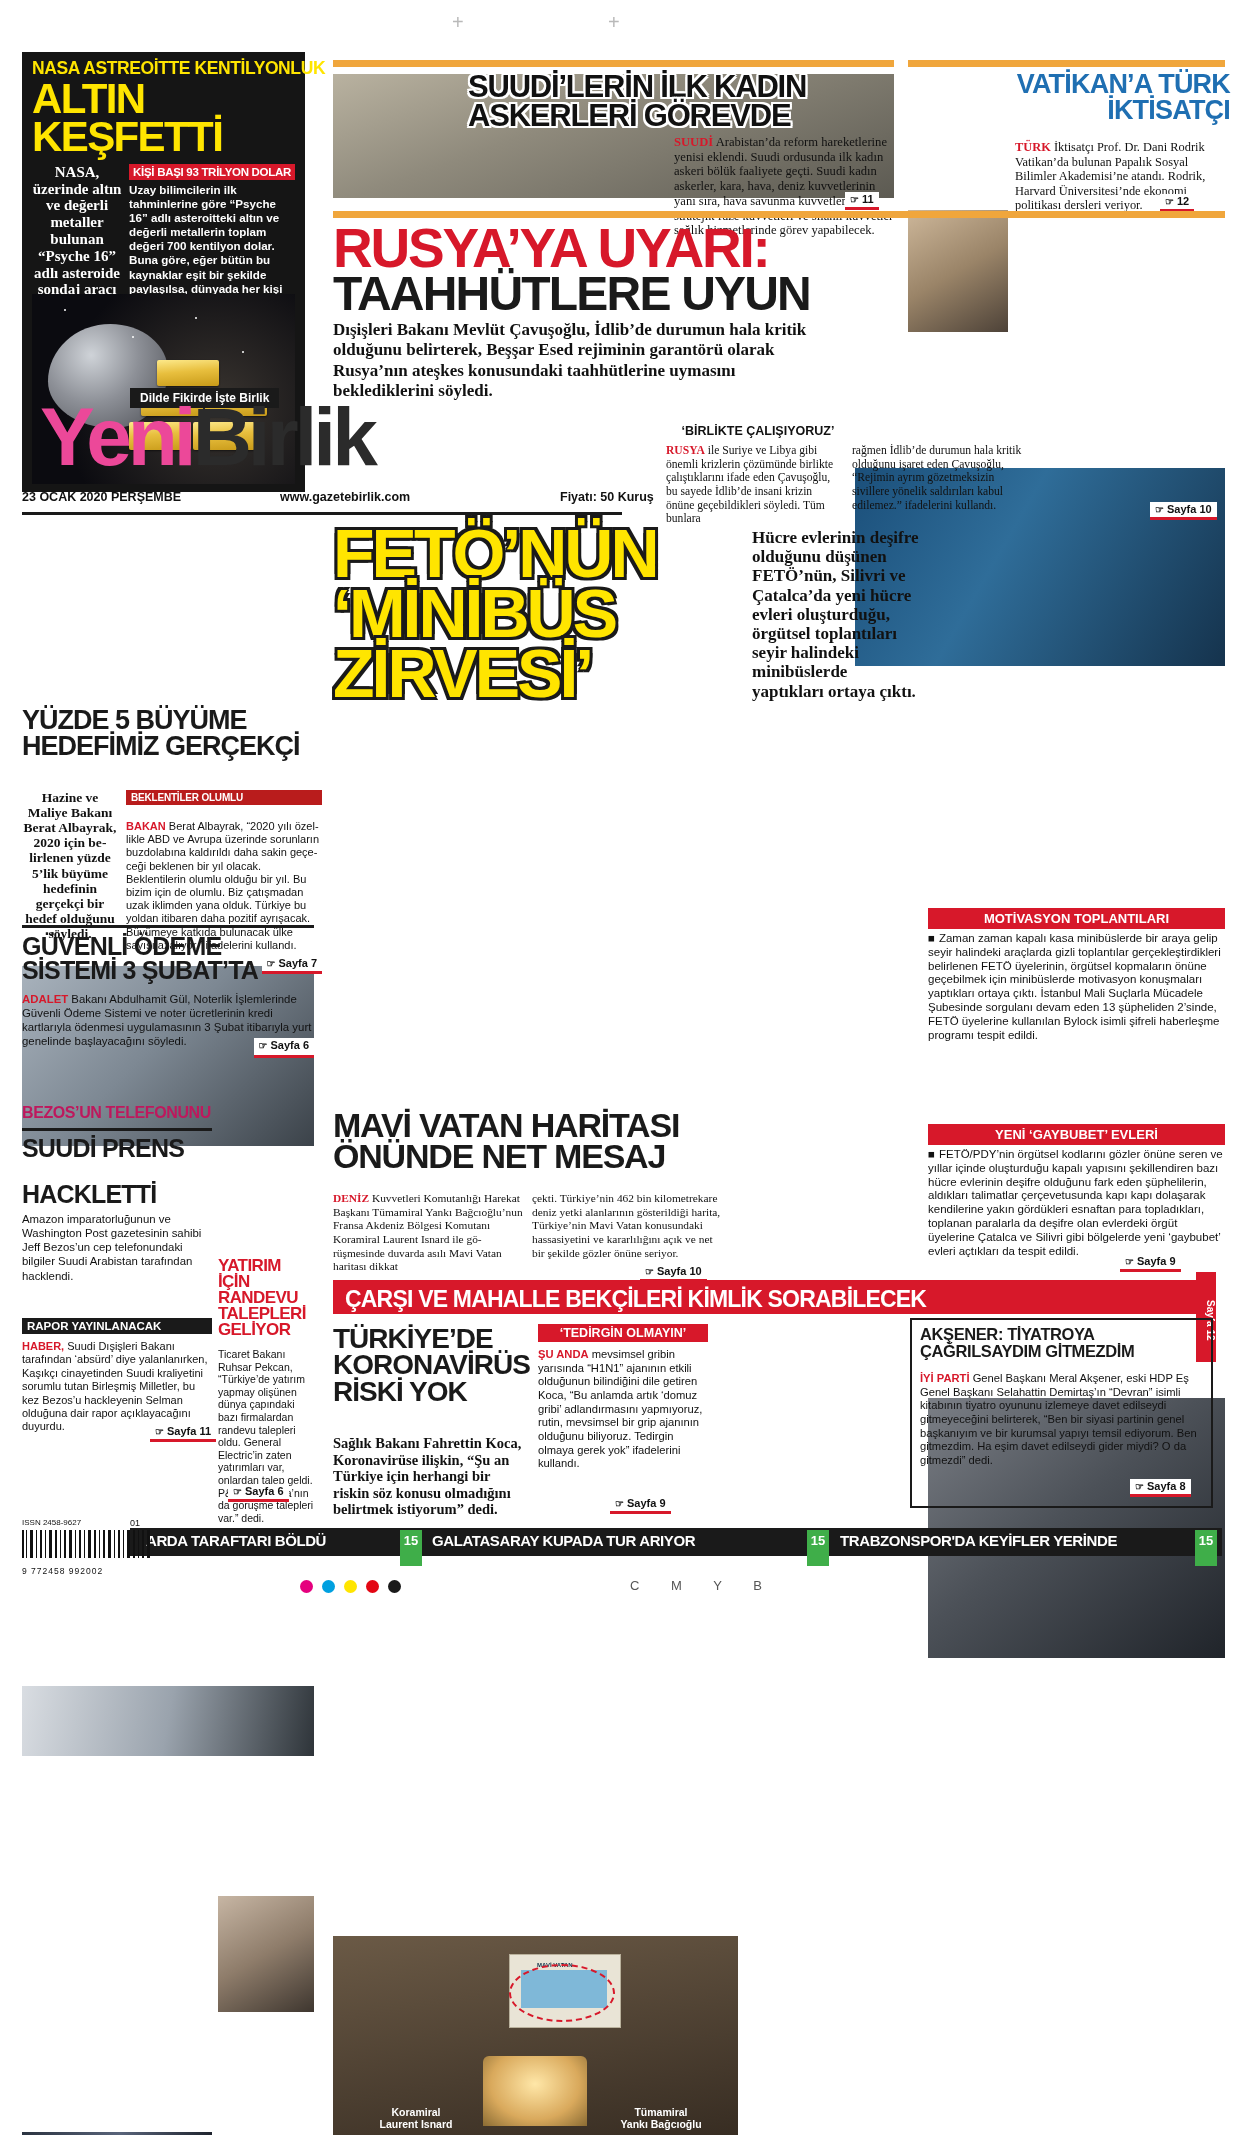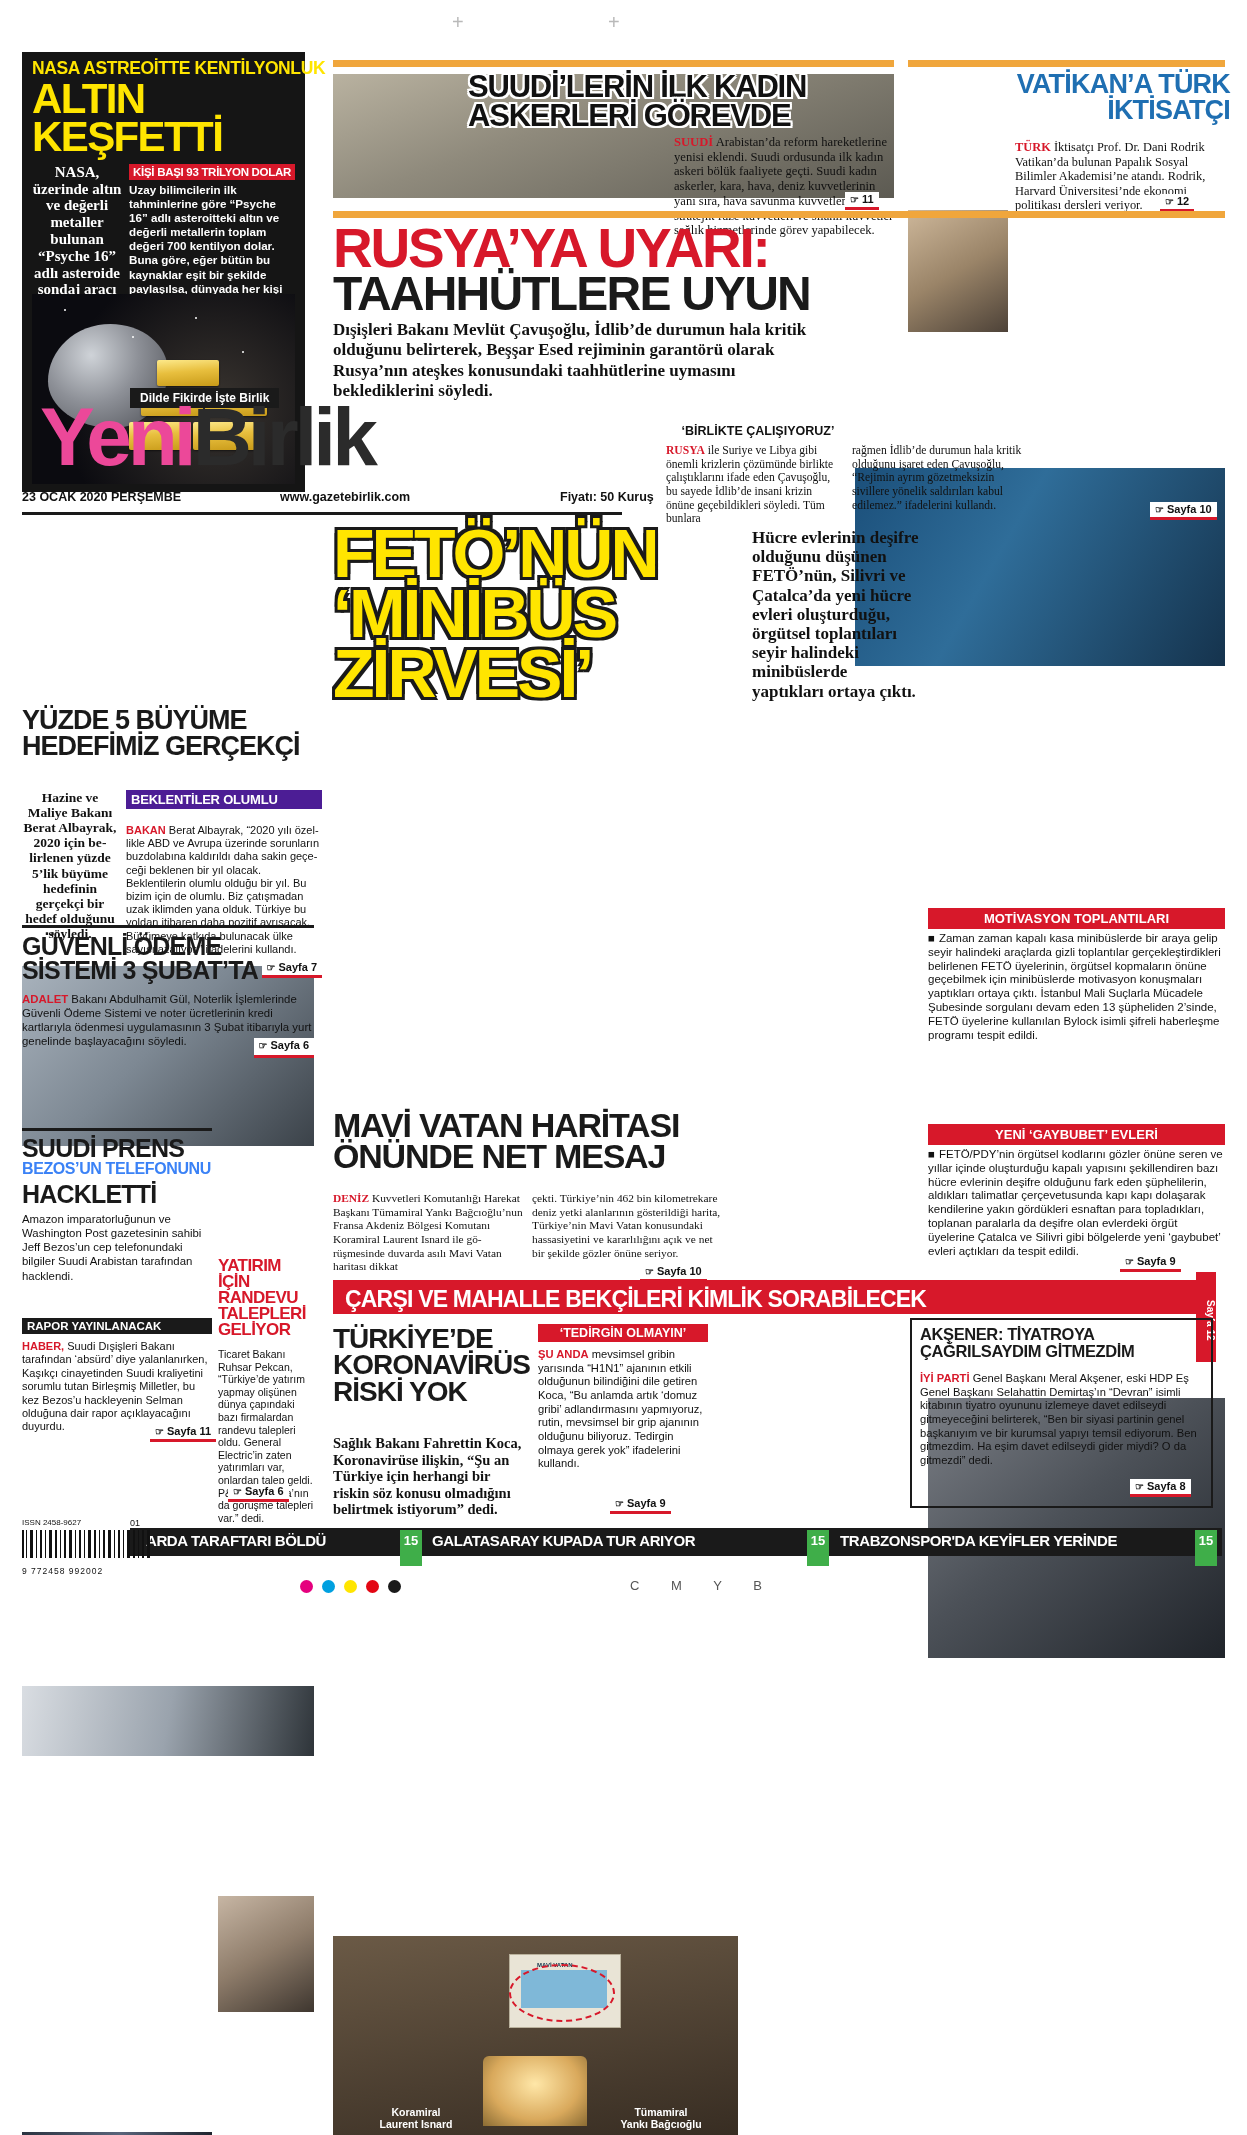--- a/index.html
+++ b/index.html
@@ -150,41 +150,41 @@
     left:22px; top:708px; width:300px;
     font-weight:bold; font-size:27px; line-height:0.95; color:#1a1a1a; letter-spacing:-1px;
   }
   .alb-cols { position:absolute; left:22px; top:790px; width:300px; display:flex; gap:8px; }
   #alb-lead {
     width:96px; text-align:center; font-family:"Liberation Serif",serif;
     font-weight:bold; font-size:13.5px; line-height:1.12; color:#111;
   }
   #alb-right { flex:1; }
   #alb-subhead {
-    background:#4c1d95; color:#fff; font-weight:bold; font-size:13px;
+    background:#b91c1c; color:#fff; font-weight:bold; font-size:10px;
     padding:2px 5px; letter-spacing:-0.2px;
   }
   #alb-body { font-size:11px; line-height:1.2; margin-top:15px; color:#111; }
 
   
   #guv-hr { left:22px; top:925px; width:292px; height:3px; background:#1a1a1a; }
   #guv-head {
     left:22px; top:934px; width:292px;
     font-weight:bold; font-size:25px; line-height:0.96; color:#1a1a1a; letter-spacing:-0.8px;
   }
   #guv-body {
     left:22px; top:992px; width:292px;
     font-size:11.4px; line-height:1.24; color:#111;
   }
   #guv-photo { left:22px; top:1062px; width:292px; height:70px; }
 
   
   #pre-hr { left:22px; top:1128px; width:190px; height:3px; background:#1a1a1a; }
   #pre-head1 { left:22px; top:1134px; font-weight:bold; font-size:25px; color:#1a1a1a; letter-spacing:-0.8px; }
-  #pre-head2 { left:22px; top:1160px; font-weight:bold; font-size:16px; color:#3b82f6; letter-spacing:-0.4px; }
+  #pre-head2 { left:22px; top:1104px; font-weight:bold; font-size:16px; color:#be185d; letter-spacing:-0.4px; }
   #pre-head3 { left:22px; top:1180px; font-weight:bold; font-size:25px; color:#1a1a1a; letter-spacing:-0.8px; }
   #pre-body  { left:22px; top:1212px; width:190px; font-size:11.4px; line-height:1.24; color:#111; }
   #pre-subhead {
     left:22px; top:1318px; width:190px; background:#1a1a1a; color:#fff;
     font-weight:bold; font-size:11.5px; padding:2px 5px;
   }
   #pre-body2 { left:22px; top:1340px; width:190px; font-size:11px; line-height:1.22; color:#111; }
   #pre-sayfa { left:150px; top:1420px; }
   #pre-photo { left:22px; top:1438px; width:190px; height:66px; }
 

